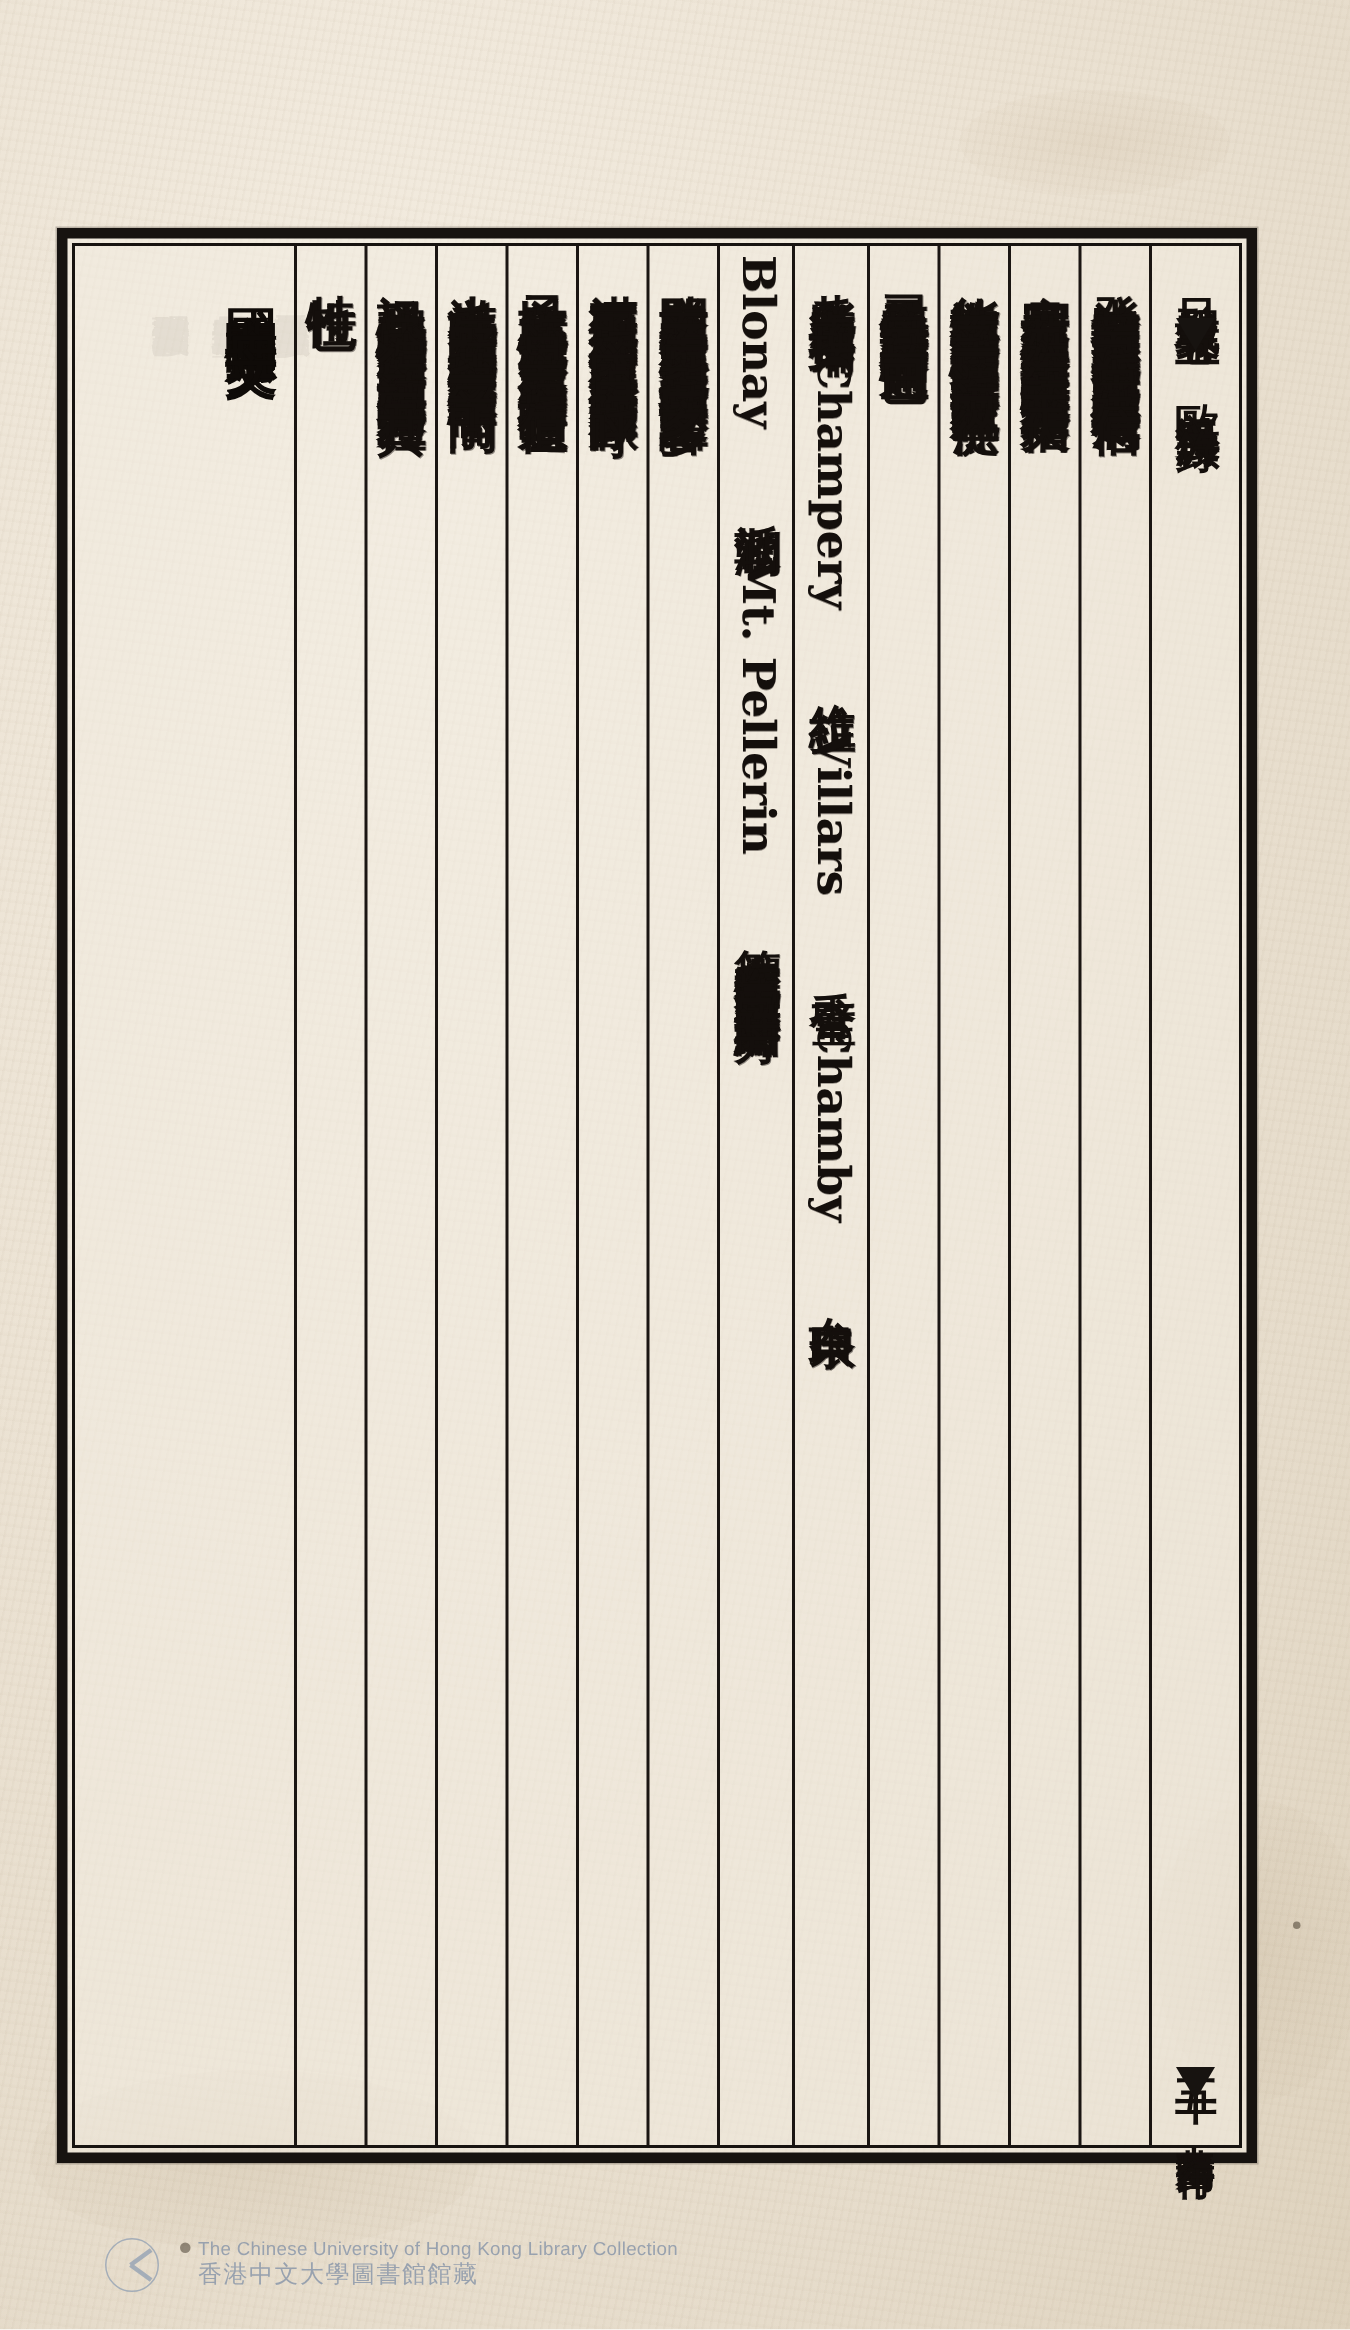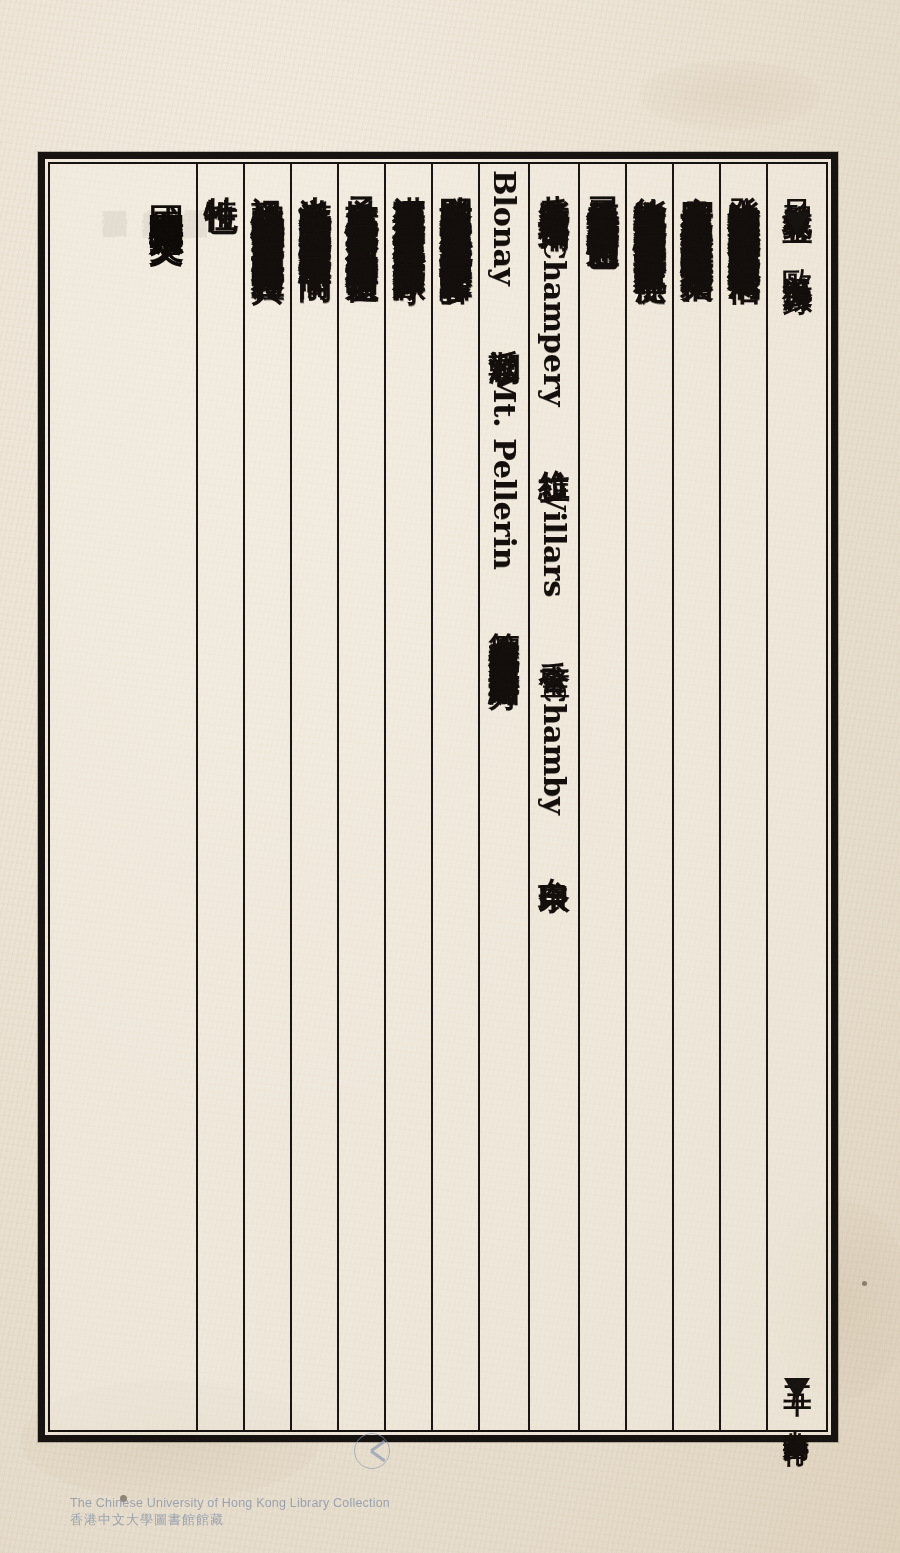--- a/index.html
+++ b/index.html
@@ -143,24 +143,23 @@
     border-top: 22px solid #171310;
     margin: 14px 0 12px 0;
   }
 
   
   #watermark {
     position: absolute;
     left: 70px;
     bottom: 24px;
     display: flex;
-    align-items: flex-end;
+    align-items: center;
     gap: 26px;
     opacity: 0.75;
-    flex-direction: column;
   }
   #wm-logo {
     width: 34px; height: 34px;
     border-radius: 50%;
     border: 1.6px solid #8f9fb3;
     position: relative;
     flex: none;
   }
   #wm-logo:before, #wm-logo:after {
     content: "";
@@ -174,22 +173,22 @@
   #wm-logo:before { transform: translate(-1px,-50%) rotate(-36deg); }
   #wm-logo:after  { transform: translate(-1px,-50%) rotate(36deg); }
   #wm-lines { line-height: 1.35; }
   #wm-en {
     font-family: "Liberation Sans", sans-serif;
     font-size: 12.5px;
     color: #7f8fa6;
     letter-spacing: 0.2px;
   }
   #wm-zh {
-    font-family: Liberation Sans, sans-serif;
-    font-size: 13px;
+    font-family: Liberation Mono, monospace;
+    font-size: 16px;
     color: #7f8fa6;
     letter-spacing: 1px;
   }
   .speck {
     position: absolute;
     border-radius: 50%;
     background: #3a2f22;
     opacity: 0.5;
   }
 

